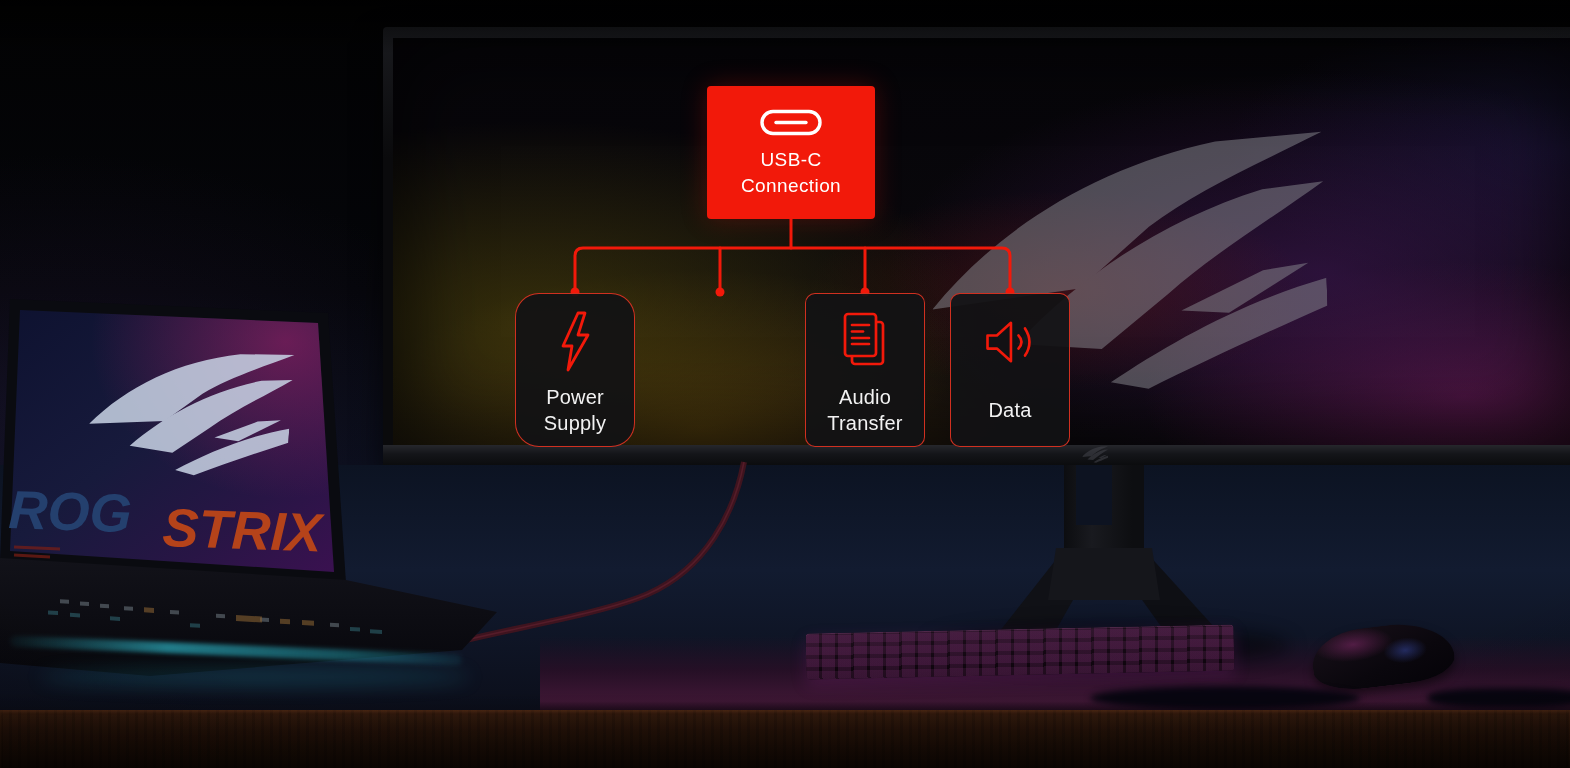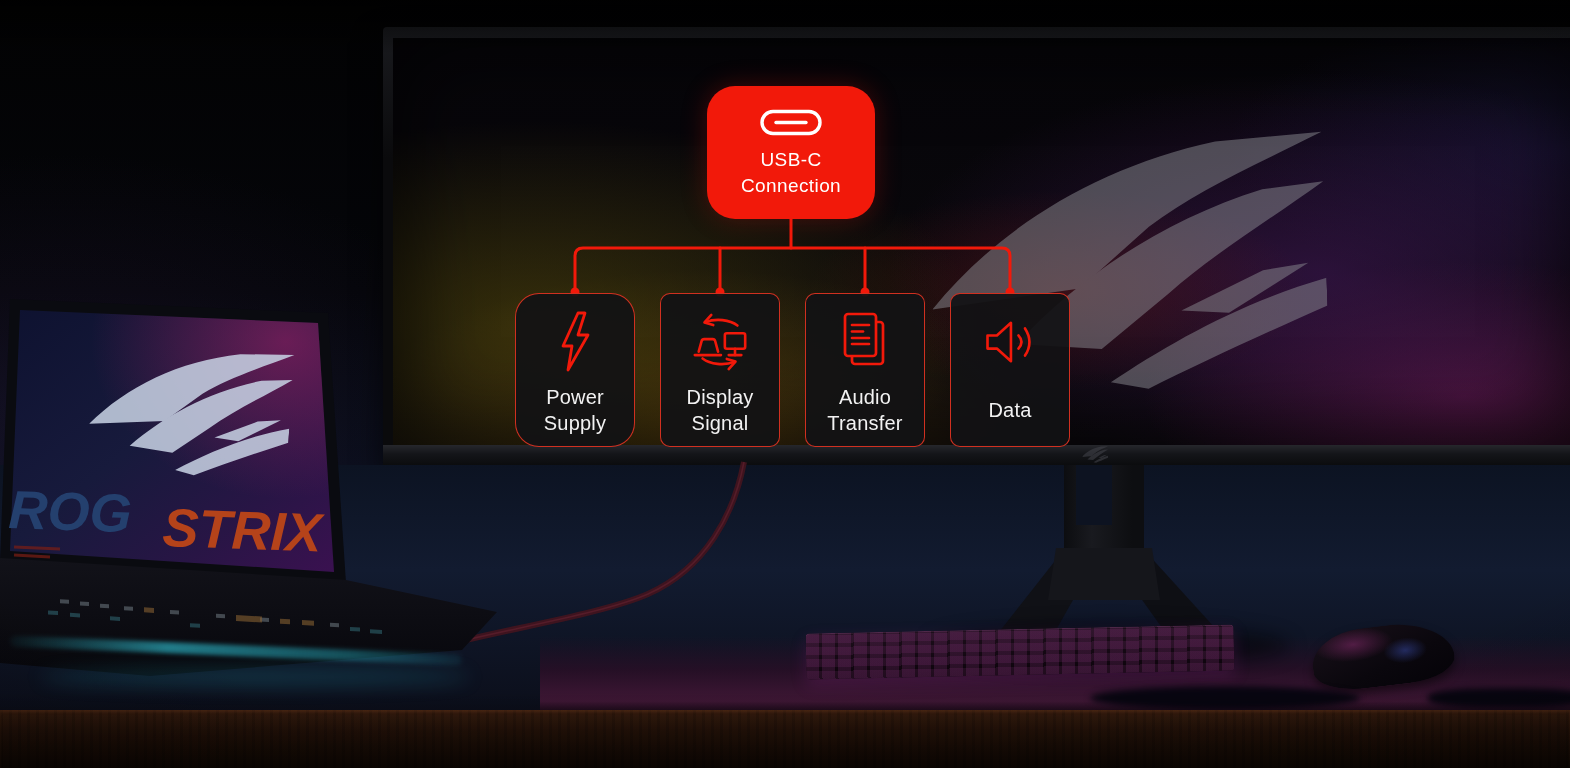--- a/index.html
+++ b/index.html
@@ -113,21 +113,21 @@
     inset:0;pointer-events:none;
     background:
       linear-gradient(180deg, rgba(0,0,0,.85) 0%, rgba(0,0,0,0) 7%),
       linear-gradient(0deg, rgba(0,0,0,.55) 0%, rgba(0,0,0,0) 10%),
       radial-gradient(120% 105% at 50% 42%, rgba(0,0,0,0) 52%, rgba(0,0,0,.52) 100%);
   }
 
   
   :root{--red:#f2190a;--node-bg:rgba(18,18,20,.93);--node-border:rgba(230,52,34,.9);}
   .usbc-node{
-    left:707px;top:86px;width:168px;height:133px;border-radius:28px;
+    left:707px;top:86px;width:168px;height:133px;border-radius:4px;
     background:var(--red);
     display:flex;flex-direction:column;align-items:center;
     box-shadow:0 0 26px rgba(242,25,10,.25);
   }
   .usbc-node .port-icon{margin-top:21px;}
   .usbc-title{margin-top:9px;color:#fff;font-size:19px;line-height:26px;
     font-weight:500;letter-spacing:.4px;text-align:center;}
   .connector{left:0;top:0;width:1570px;height:768px;pointer-events:none;}
   .feature-node{
     top:293px;width:120px;height:154px;border-radius:10px;
@@ -310,45 +310,20 @@
       <svg width="42" height="64" viewBox="0 0 42 64">
         <path d="M24 3 L9 36 H18 L14 60 L34 25 H24 L31 3 Z" fill="none" stroke="#f2190a" stroke-width="2.8" stroke-linejoin="round" stroke-linecap="round"></path>
       </svg>
     </div>
     <div class="node-label">
       <div>Power</div>
       <div>Supply</div>
     </div>
   </div>
 
-  <div class="layer feature-node fn-2">
-    <div class="node-icon">
-      <svg width="62" height="64" viewBox="0 0 64 64">
-        <g fill="none" stroke="#f2190a" stroke-width="2.7" stroke-linecap="round" stroke-linejoin="round">
-
-          <path d="M10 42 L13 31 Q13.6 29 15.6 29 H24.5 Q26.5 29 27 31 L30 42"></path>
-          <path d="M6 45.5 H33"></path>
-
-          <rect x="37" y="23" width="21" height="16" rx="2"></rect>
-          <path d="M47.5 39 V45.5"></path>
-          <path d="M41 45.5 H54"></path>
-
-          <path d="M50 15 A25 15 0 0 0 17 11.5"></path>
-          <polyline points="23,4 16,11.8 25,14.5"></polyline>
-
-          <path d="M14 49 A25 15 0 0 0 47 52.5"></path>
-          <polyline points="41,60 48,52.2 39,49.5"></polyline>
-        </g>
-      </svg>
-    </div>
-    <div class="node-label">
-      <div>Display</div>
-      <div>Signal</div>
-    </div>
-  </div>
 
   <div class="layer feature-node fn-3">
     <div class="node-icon">
       <svg width="54" height="62" viewBox="0 0 54 62">
         <g fill="none" stroke="#f2190a" stroke-width="2.7" stroke-linecap="round" stroke-linejoin="round">
           <rect x="14" y="11" width="31" height="42" rx="3"></rect>
           <rect x="7" y="3" width="31" height="42" rx="3" fill="#141416"></rect>
           <path d="M14 14 H31"></path>
           <path d="M14 20.5 H25"></path>
           <path d="M14 27 H31"></path>

